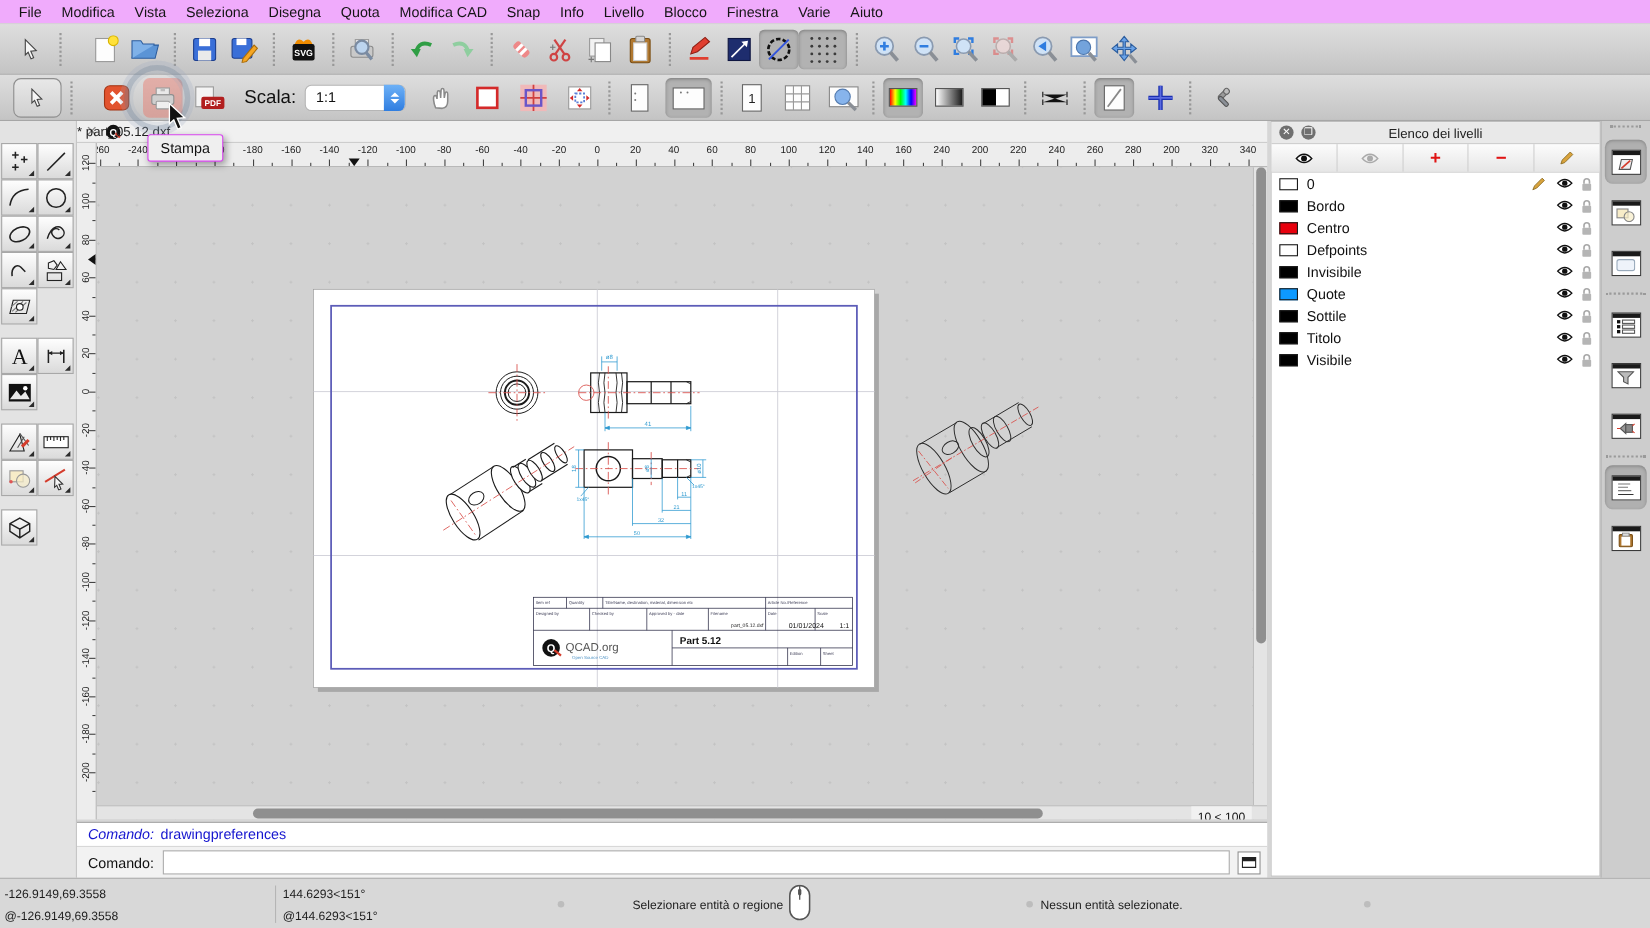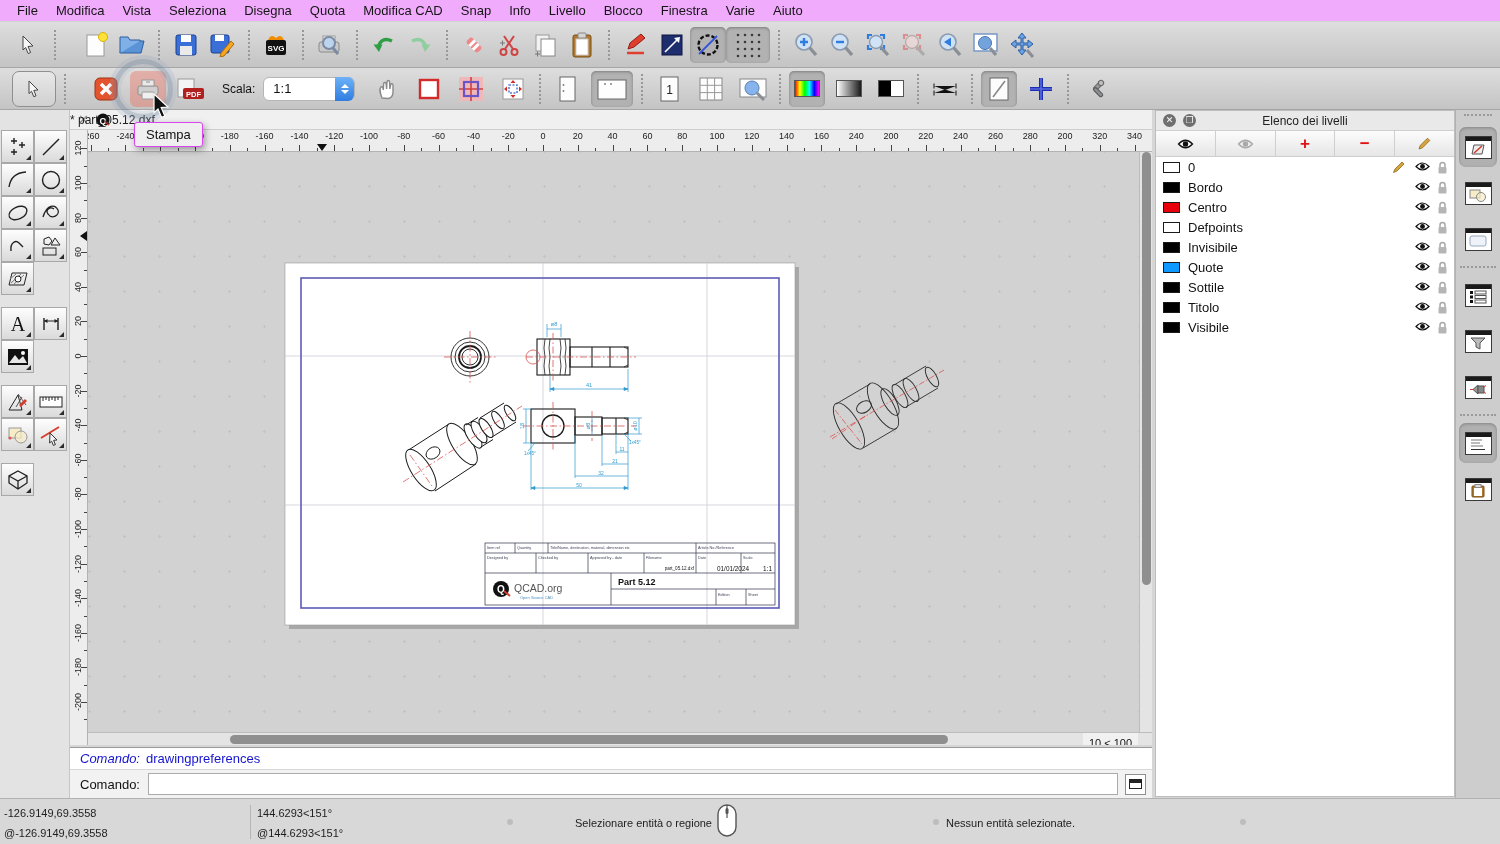--- a/index.html
+++ b/index.html
@@ -12,21 +12,21 @@
 
 
 .toolbar{position:absolute;left:0;width:1500px;background:linear-gradient(#dedede,#c4c4c4);border-bottom:1px solid #a6a6a6;display:flex;align-items:center}
 #toolbar1{top:22px;height:46px;padding-left:10px}
 #toolbar2{top:68px;height:42px;padding-left:12px}
 .tbtn{width:36px;height:36px;min-width:36px;display:flex;align-items:center;justify-content:center;border-radius:5px;position:relative}
 .tbtn.pressed{background:#b2b2b2;box-shadow:inset 0 1px 3px rgba(0,0,0,.3)}
 .tbtn.boxed{border:1px solid #8f8f8f;background:linear-gradient(#e8e8e8,#d0d0d0);border-radius:7px;width:44px}
 .tsep{width:0;height:30px;border-left:2px dotted #989898;margin:0 8px}
 .gap6{width:6px}.gap14{width:14px}
-#scale-label{font-size:12px;color:#111;margin:0 8px 0 14px}
+#scale-label{font-size:17px;color:#111;margin:0 8px 0 14px}
 #scale-combo{width:92px;height:24px;background:#fff;border:1px solid #b5b5b5;border-radius:6px;display:flex;align-items:center;font-size:13px;color:#111;position:relative}
 #scale-combo .val{flex:1;padding-left:9px}
 #scale-combo .stepper{width:19px;height:24px;background:linear-gradient(#6db1f7,#2f7de0);border-radius:0 6px 6px 0;display:flex;flex-direction:column;align-items:center;justify-content:center;gap:2px}
 .stp{width:0;height:0;border-left:4px solid transparent;border-right:4px solid transparent}
 .stp.up{border-bottom:4px solid #fff}.stp.dn{border-top:4px solid #fff}
 .colorbar{width:26px;height:17px;border:1px solid #555}
 
 
 #print-btn{background:rgba(235,112,98,.42);border-radius:6px}
 #clickring{position:absolute;left:113px;top:59px;width:60px;height:60px;border-radius:50%;border:5px solid rgba(115,135,160,.40);box-shadow:0 0 0 4px rgba(150,165,190,.22),inset 0 0 0 3px rgba(150,165,190,.18);pointer-events:none;z-index:40}

